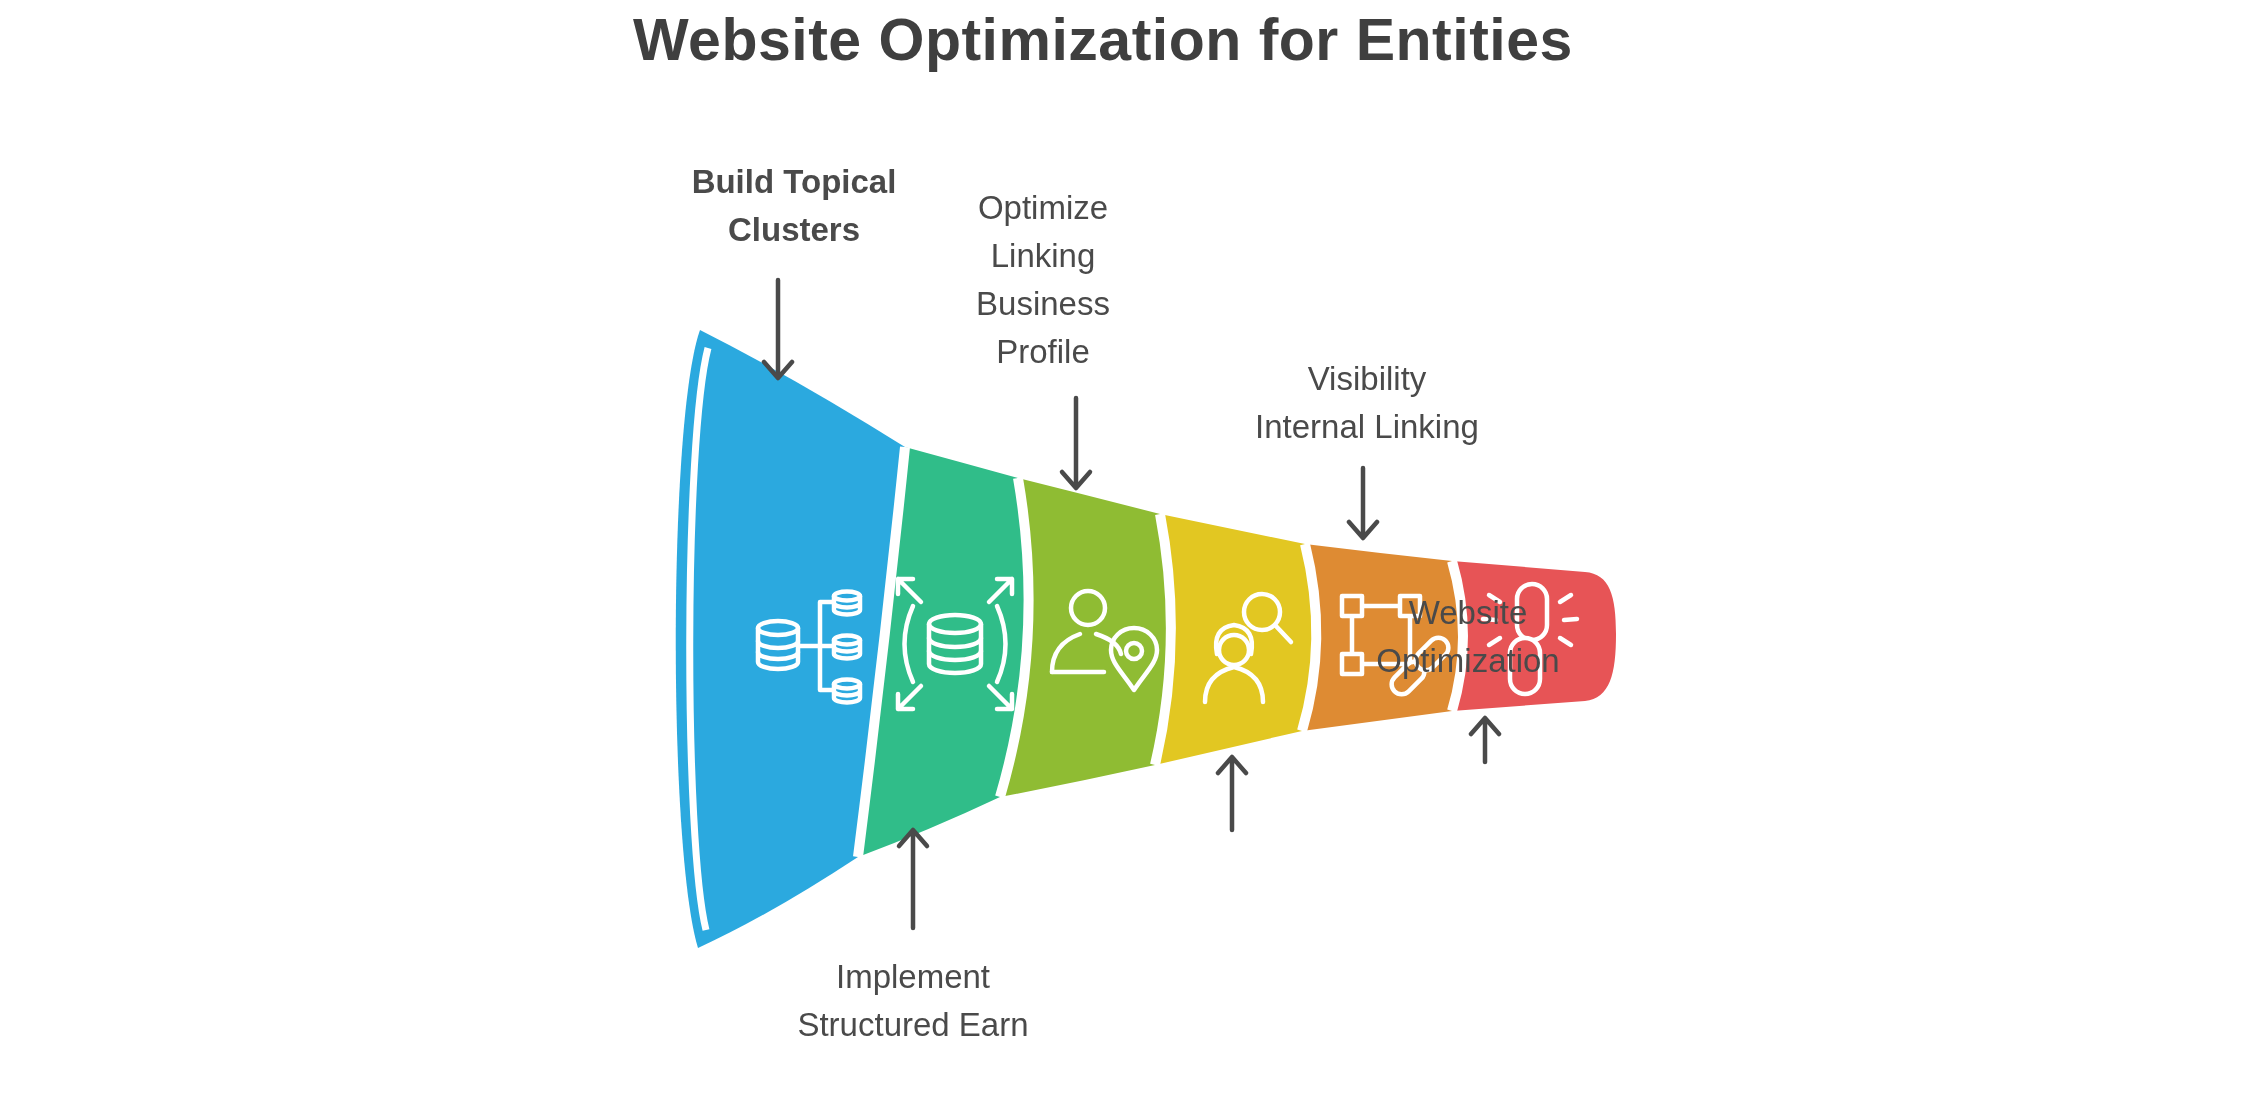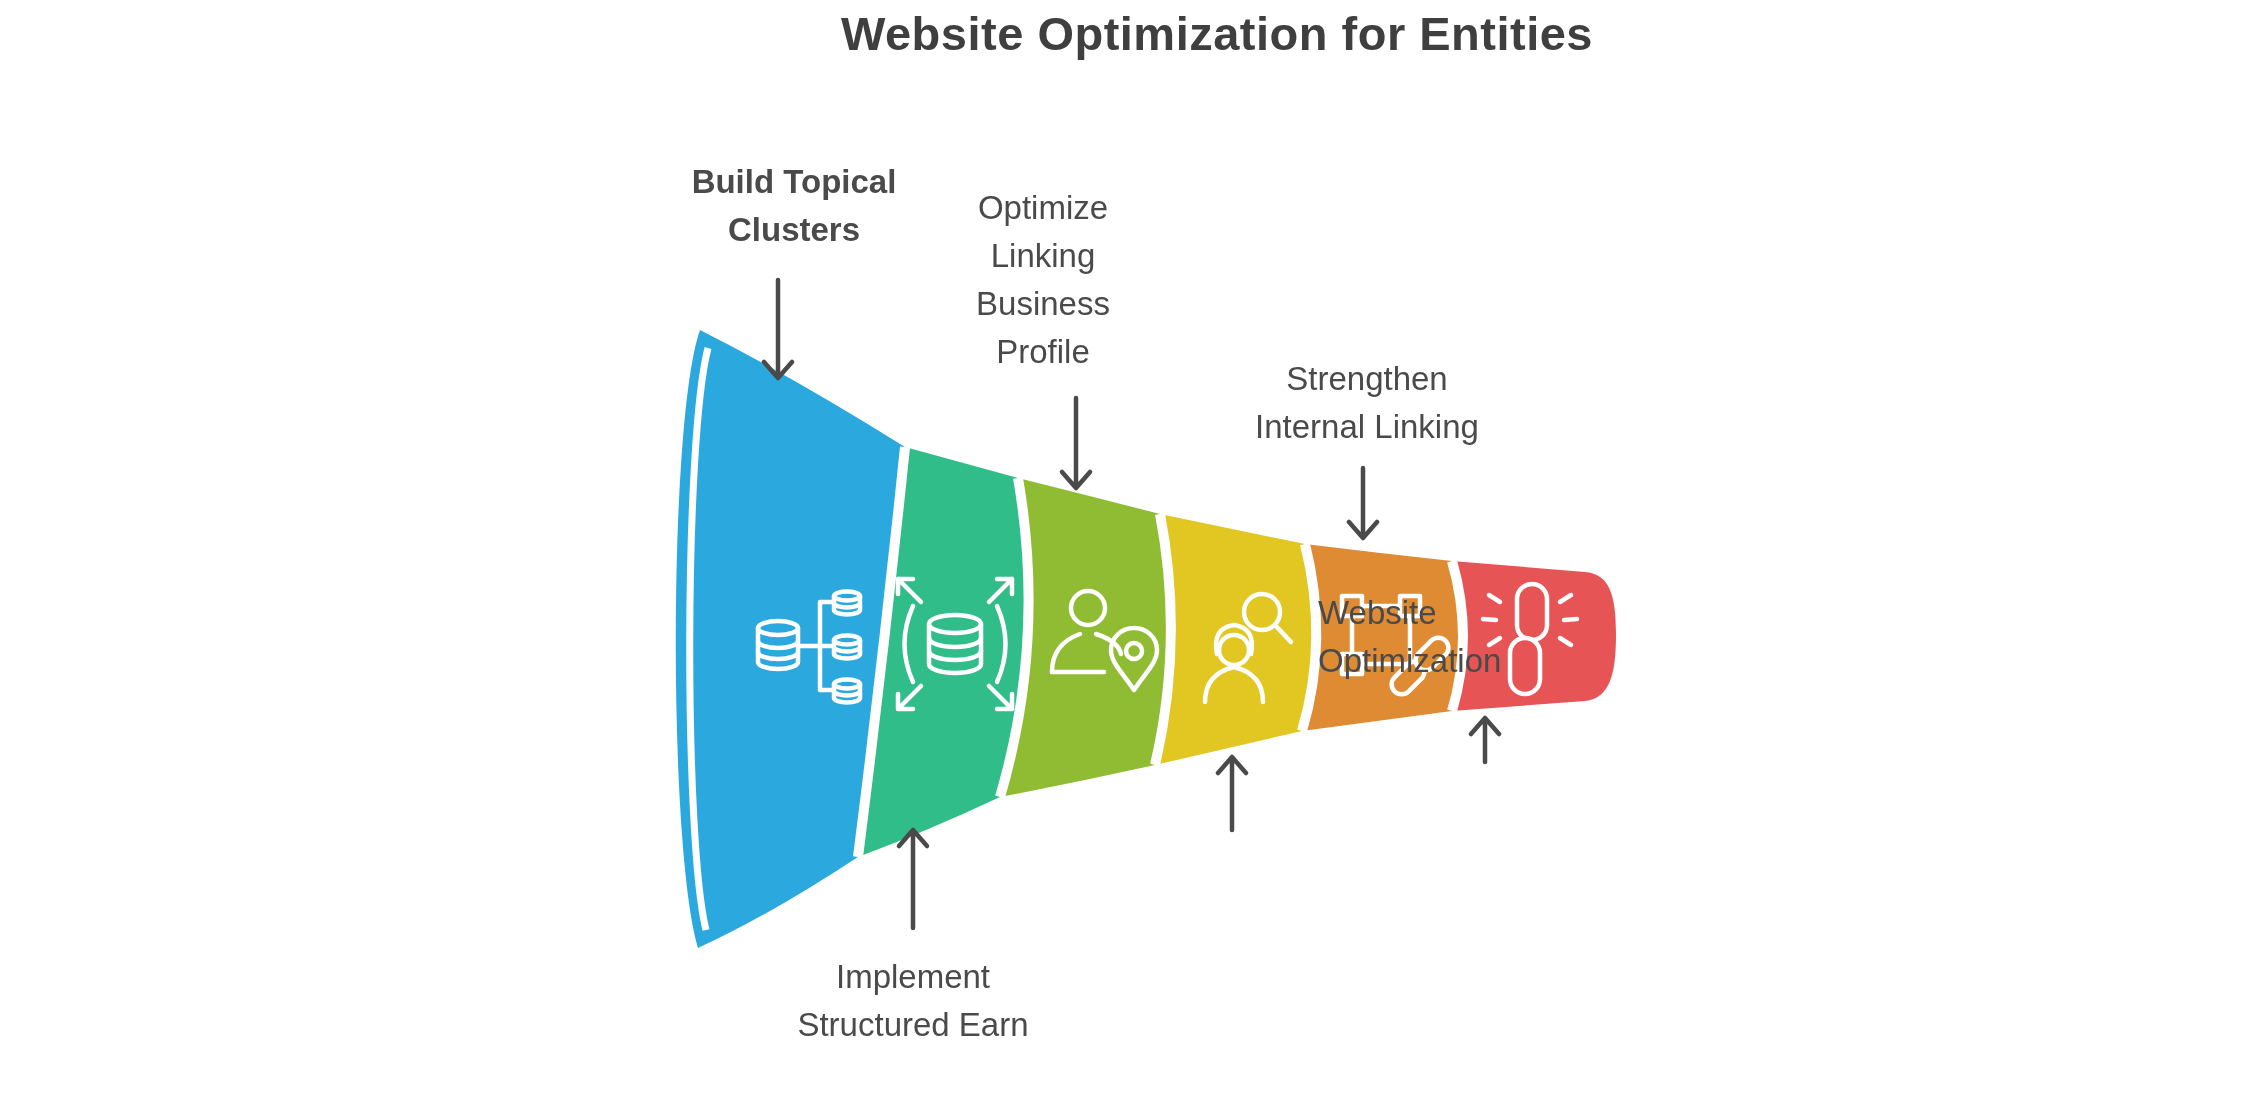--- a/index.html
+++ b/index.html
@@ -1,22 +1,22 @@
 <!DOCTYPE html>
 <html><head>
 <meta charset="utf-8">
 <style>
   html,body{margin:0;padding:0;background:#ffffff;}
   #stage{position:relative;width:2255px;height:1100px;background:#ffffff;overflow:hidden;
          font-family:"Liberation Sans", sans-serif;}
-  .title{position:absolute;left:633px;top:6px;width:960px;text-align:right;
-         font-size:47px;font-weight:700;color:#3F3F3F;letter-spacing:0.5px;}
+  .title{position:absolute;left:633px;top:6px;width:960px;text-align:left;
+         font-size:59px;font-weight:700;color:#3F3F3F;letter-spacing:0.5px;}
   .label{position:absolute;font-size:33px;line-height:48px;color:#4A4A4A;
          white-space:pre-line;text-align:center;}
-  .label.align-right{text-align:left;}
+  .label.align-right{text-align:center;}
   .label.align-left{text-align:left;}
   svg{position:absolute;left:0;top:0;}
   .seam path{fill:none;stroke-width:10;stroke-linecap:butt;}
   .lip{fill:none;stroke-width:7;}
   .arrow path{fill:none;stroke-width:4.5;stroke-linecap:round;stroke-linejoin:round;}
   .icon *{stroke-width:4.5;stroke-linecap:round;stroke-linejoin:round;}
   .icon *:not(.masked){fill:none;}
   .segment{stroke:none;}
 </style>
 </head>
@@ -130,21 +130,21 @@
 
 
   <div class="label" style="left:644px;top:158px;width:300px;font-weight:bold;">Build Topical
 Clusters</div>
 
   <div class="label" style="left:893px;top:184px;width:300px;">Optimize
 Linking
 Business
 Profile</div>
 
-  <div class="label" style="left:1217px;top:355px;width:300px;">Strengthen
+  <div class="label" style="left:1217px;top:355px;width:300px;">Visibility
 Internal Linking</div>
 
   <div class="label" style="left:763px;top:953px;width:300px;">Implement
 Structured Earn</div>
 
 
 
 </div>
 
 </body></html>

